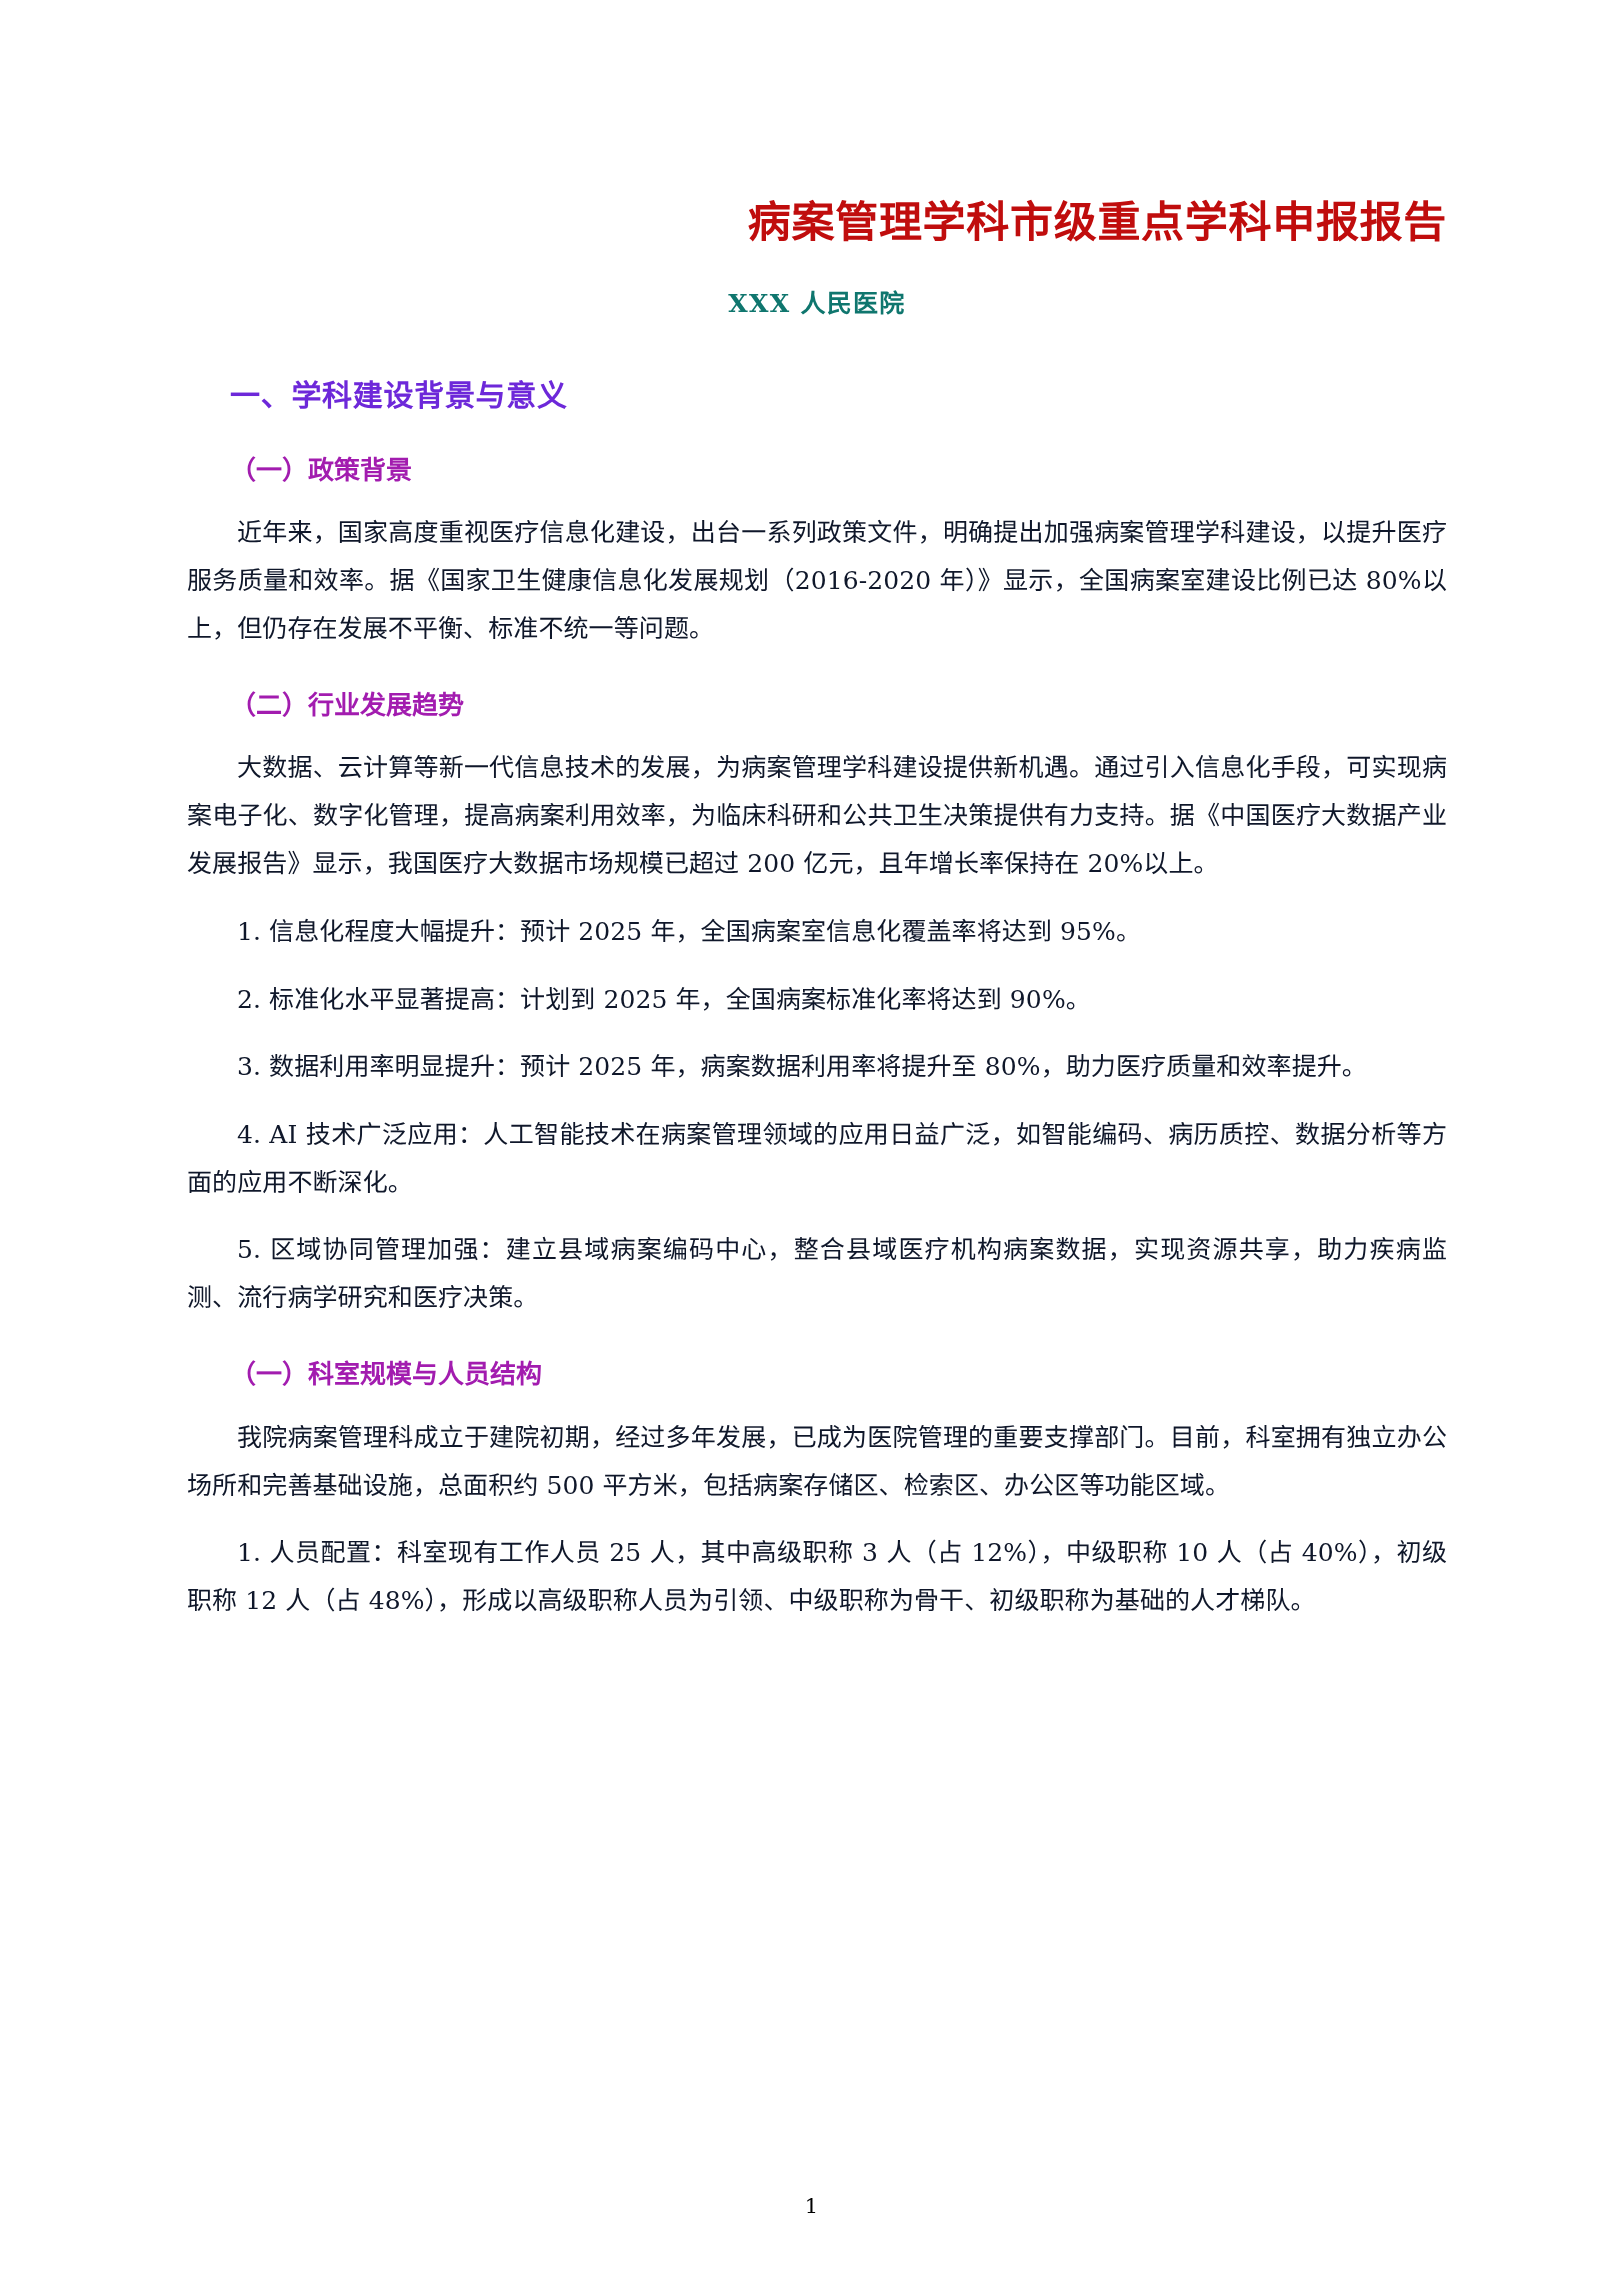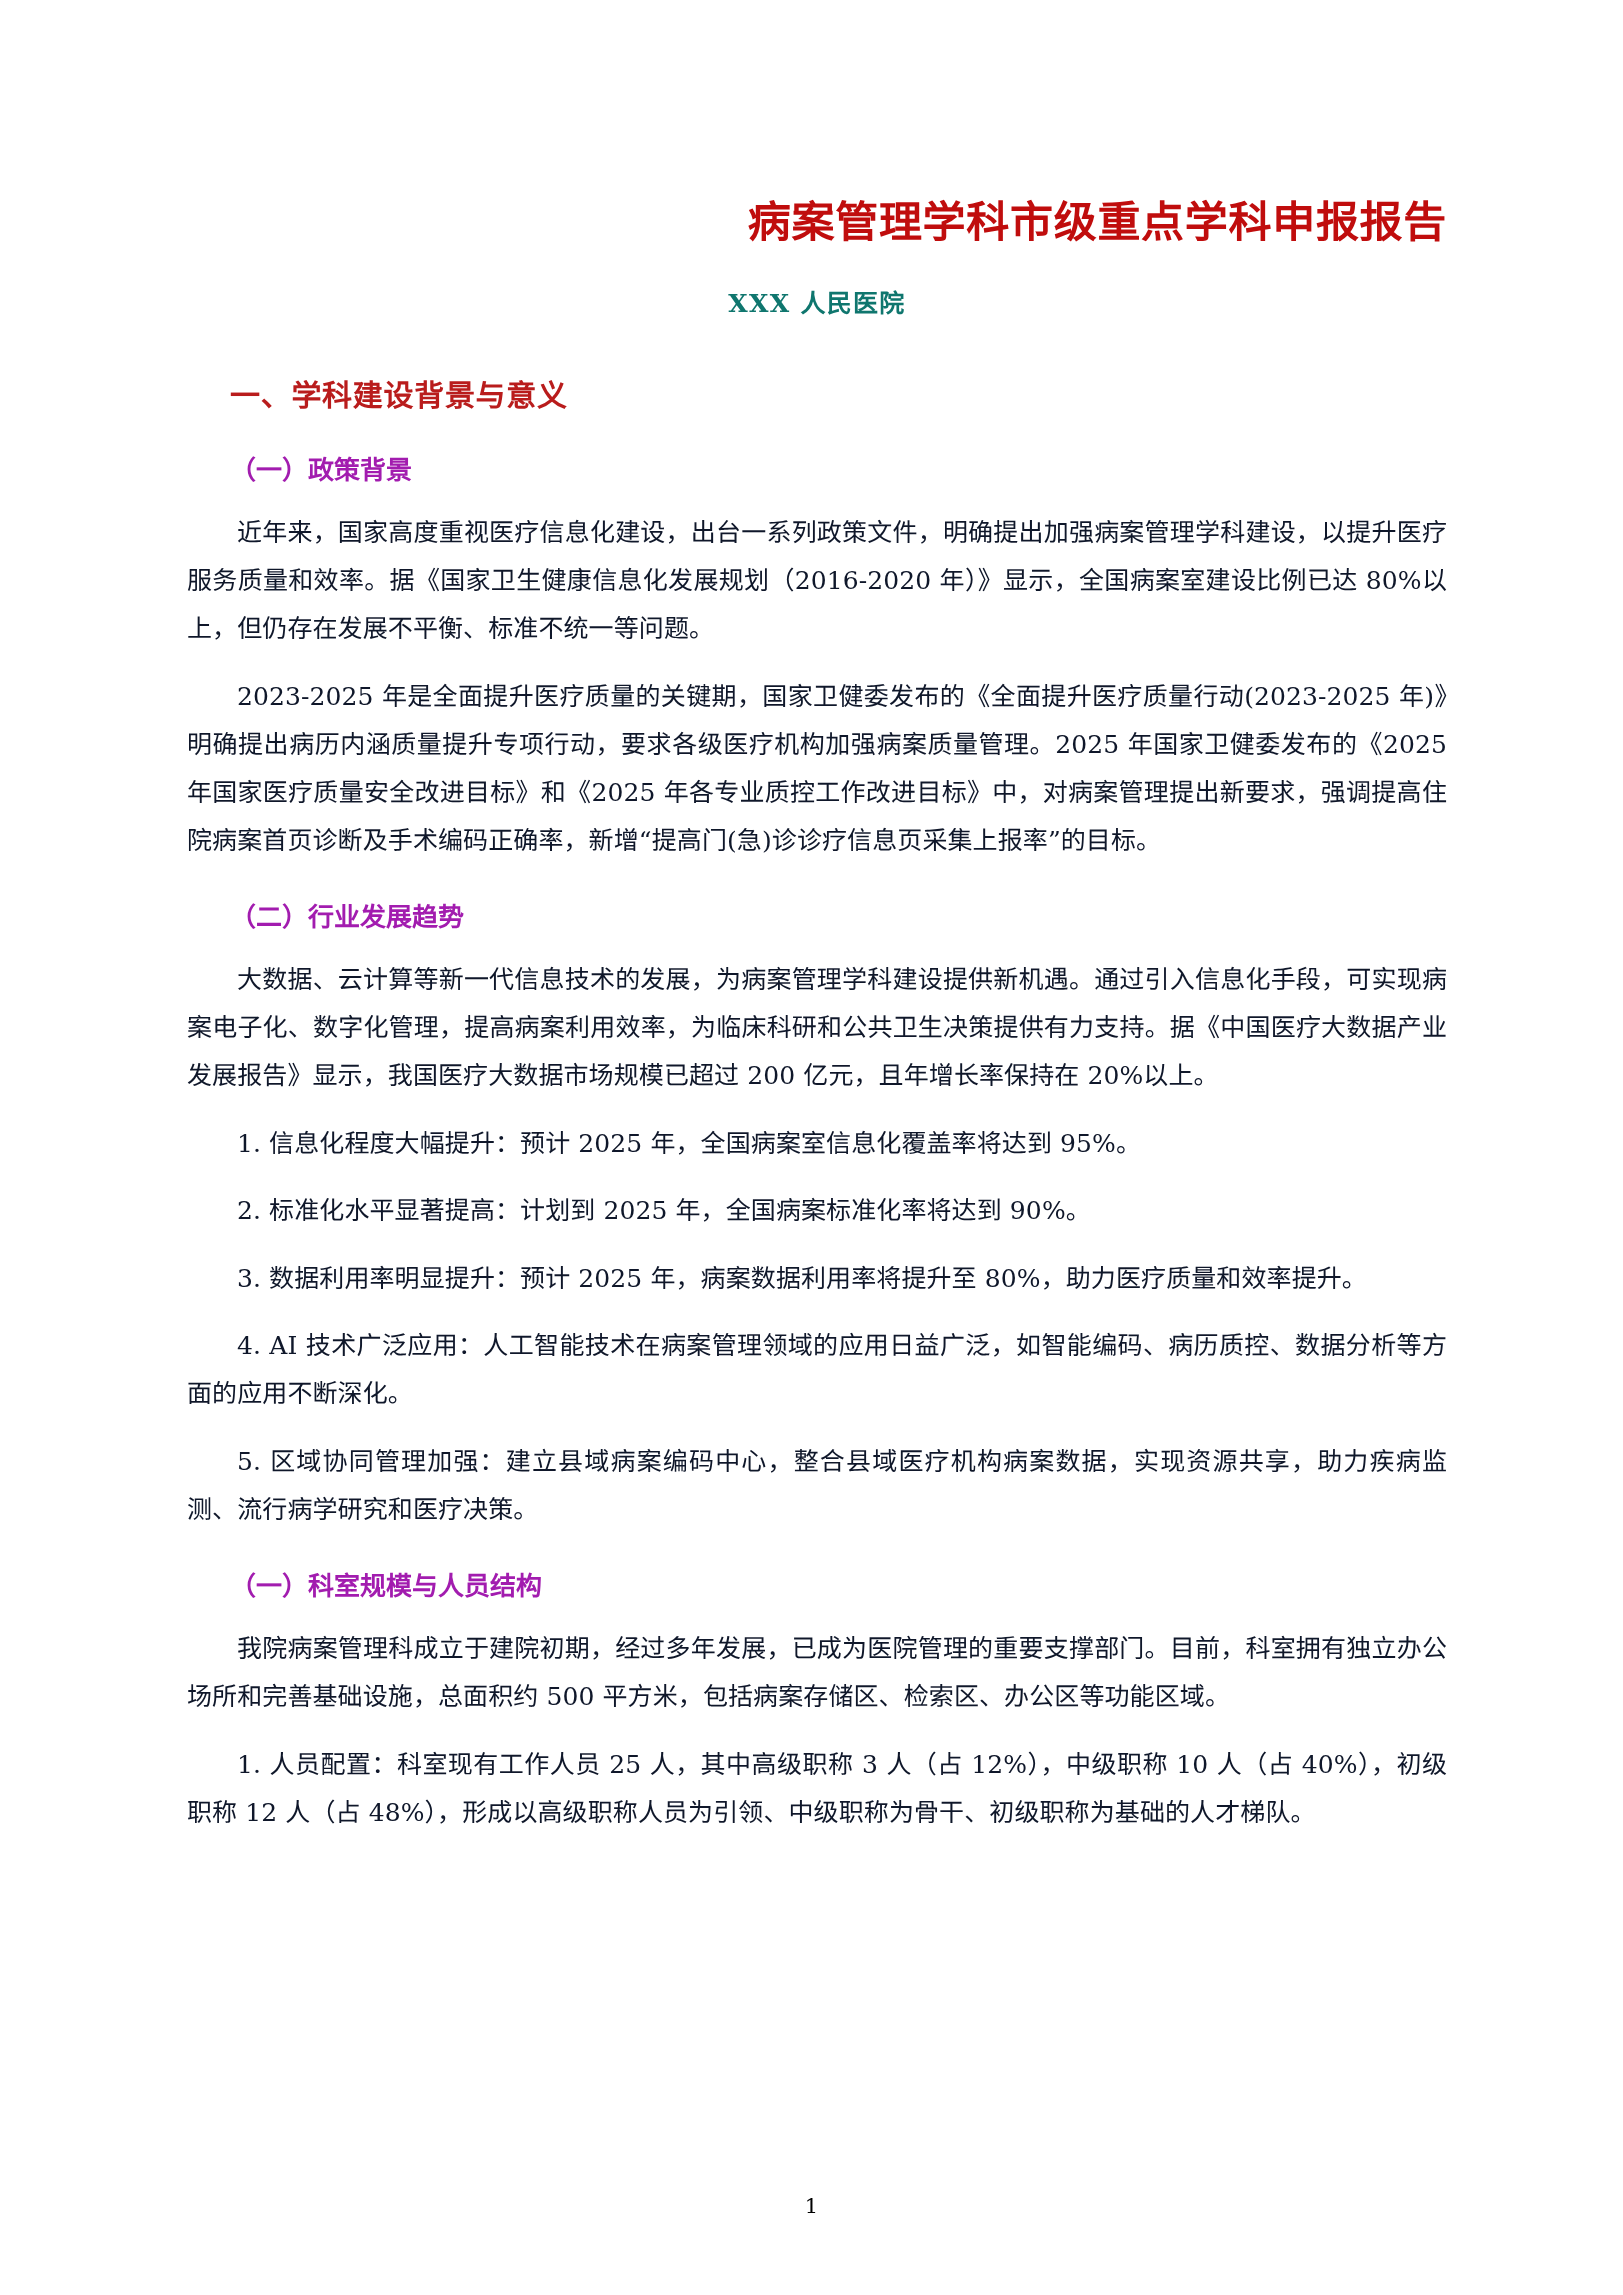--- a/index.html
+++ b/index.html
@@ -54,21 +54,21 @@
     font-size: 25px;
     line-height: 1.3;
     letter-spacing: 1.3px;
   }
 
   
   .h1 {
     margin: 0;
     padding-top: 54px;
     padding-left: 43px;
-    color: #b91c1c;
+    color: #6d28d9;
     font-family: "DejaVu Sans", "Liberation Sans", sans-serif;
     font-weight: 700;
     font-size: 30px;
     line-height: 1.45;
     letter-spacing: 0.7px;
   }
 
   .h2 {
     margin: 0;
     padding-top: 34px;
@@ -118,21 +118,20 @@
     <h1 class="doc-title">病案管理学科市级重点学科申报报告</h1>
 
     <p class="doc-subtitle">XXX 人民医院</p>
 
     <h2 class="h1">一、学科建设背景与意义</h2>
 
     <h3 class="h2">（一）政策背景</h3>
 
     <p class="p">近年来，国家高度重视医疗信息化建设，出台一系列政策文件，明确提出加强病案管理学科建设，以提升医疗服务质量和效率。据《国家卫生健康信息化发展规划（2016-2020 年）》显示，全国病案室建设比例已达 80%以上，但仍存在发展不平衡、标准不统一等问题。</p>
 
-    <p class="p">2023-2025 年是全面提升医疗质量的关键期，国家卫健委发布的《全面提升医疗质量行动(2023-2025 年)》明确提出病历内涵质量提升专项行动，要求各级医疗机构加强病案质量管理。2025 年国家卫健委发布的《2025 年国家医疗质量安全改进目标》和《2025 年各专业质控工作改进目标》中，对病案管理提出新要求，强调提高住院病案首页诊断及手术编码正确率，新增“提高门(急)诊诊疗信息页采集上报率”的目标。</p>
 
     <h3 class="h2">（二）行业发展趋势</h3>
 
     <p class="p">大数据、云计算等新一代信息技术的发展，为病案管理学科建设提供新机遇。通过引入信息化手段，可实现病案电子化、数字化管理，提高病案利用效率，为临床科研和公共卫生决策提供有力支持。据《中国医疗大数据产业发展报告》显示，我国医疗大数据市场规模已超过 200 亿元，且年增长率保持在 20%以上。</p>
 
 
     <p class="p list-item">1. 信息化程度大幅提升：预计 2025 年，全国病案室信息化覆盖率将达到 95%。</p>
 
     <p class="p list-item">2. 标准化水平显著提高：计划到 2025 年，全国病案标准化率将达到 90%。</p>
 

